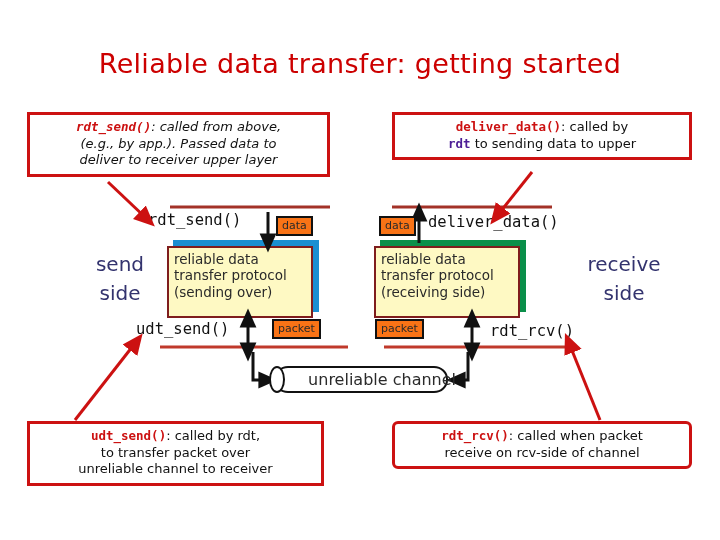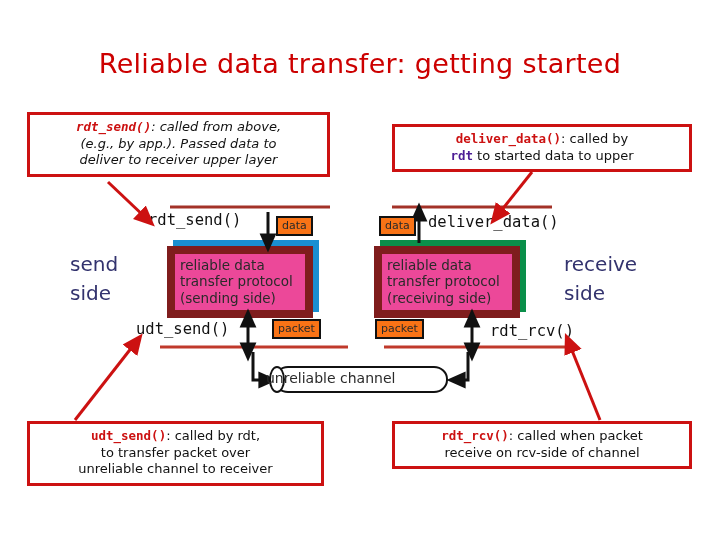--- a/index.html
+++ b/index.html
@@ -58,31 +58,31 @@
     color: #cc1111;
   }
   .callout .codeblack {
     font-family: "DejaVu Sans Mono", monospace;
     font-weight: bold;
     font-size: 12.5px;
     color: #4c1d95;
   }
 
   #callout-rdt-send { left: 27px;  top: 112px; width: 303px; font-style: italic; }
-  #callout-deliver  { left: 392px; top: 112px; width: 300px; margin-top: 12px; }
+  #callout-deliver  { left: 392px; top: 112px; width: 300px; }
   #callout-udt-send { left: 27px;  top: 421px; width: 297px; }
-  #callout-rdt-rcv  { left: 392px; top: 421px; width: 300px; }
+  #callout-rdt-rcv  { left: 392px; top: 421px; width: 300px; border-radius: 6px; }
 
   
   .sidelabel {
     position: absolute;
     color: #33336e;
     font-family: "DejaVu Sans", sans-serif;
     font-size: 20px;
-    text-align: left;
+    text-align: center;
     line-height: 1.45;
     z-index: 4;
   }
   #label-send-side    { left: 70px;  top: 250px; width: 100px; }
   #label-receive-side { left: 564px; top: 250px; width: 120px; }
 
   
   .protoshadow {
     position: absolute;
     z-index: 2;
@@ -93,22 +93,22 @@
     top: -6px;
     width: 146px;
     height: 72px;
   }
   .protoshadow .face {
     position: absolute;
     left: 0;
     top: 0;
     width: 146px;
     height: 72px;
-    background: #ec4899;
-    border: 8px solid #7f1d1d;
+    background: #fef9c3;
+    border: 2px solid #7f1d1d;
     padding: 3px 4px 0 5px;
   }
   .protoshadow .face span {
     display: block;
     font-family: "DejaVu Sans", sans-serif;
     font-size: 13.5px;
     color: #2a2a2a;
     line-height: 1.22;
     white-space: nowrap;
   }
@@ -170,23 +170,23 @@
     left: 3px; top: 0;
     width: 16px; height: 27px;
     border: 2px solid #111111;
     border-radius: 50%;
     background: #ffffff;
   }
   #channel .chlabel {
     position: absolute;
     left: 0; top: 4px;
     width: 190px;
-    text-align: left;
-    font-family: "DejaVu Sans", sans-serif;
-    font-size: 14px;
+    text-align: right;
+    font-family: "DejaVu Sans", sans-serif;
+    font-size: 16px;
     color: #2a2a2a;
     white-space: nowrap;
   }
 
   
   #overlay {
     position: absolute;
     left: 0; top: 0;
     width: 720px; height: 540px;
     z-index: 3;
@@ -238,21 +238,21 @@
 
       <polyline points="468,352 468,380 456,380" fill="none" stroke="#111111" stroke-width="3" marker-end="url(#blkArrow)"></polyline>
     </g>
   </svg>
 
   <div class="protoshadow" id="proto-sending">
     <div class="shadow" style="background:#1a8fd1;"></div>
     <div class="face">
       <span>reliable data</span>
       <span>transfer protocol</span>
-      <span>(sending side)</span>
+      <span>(sending over)</span>
     </div>
   </div>
 
   <div class="protoshadow" id="proto-receiving">
     <div class="shadow" style="background:#0a8f4a;"></div>
     <div class="face">
       <span>reliable data</span>
       <span>transfer protocol</span>
       <span>(receiving side)</span>
     </div>
@@ -284,21 +284,21 @@
   </div>
 
   <div class="callout" id="callout-rdt-send">
     <span class="ln"><span class="code">rdt_send()</span><span>: called from above,</span></span>
     <span class="ln">(e.g., by app.). Passed data to</span>
     <span class="ln">deliver to receiver upper layer</span>
   </div>
 
   <div class="callout" id="callout-deliver">
     <span class="ln"><span class="code">deliver_data()</span><span>: called by</span></span>
-    <span class="ln"><span class="codeblack">rdt</span><span> to started data to upper</span></span>
+    <span class="ln"><span class="codeblack">rdt</span><span> to sending data to upper</span></span>
   </div>
 
   <div class="callout" id="callout-udt-send">
     <span class="ln"><span class="code">udt_send()</span><span>: called by rdt,</span></span>
     <span class="ln">to transfer packet over</span>
     <span class="ln">unreliable channel to receiver</span>
   </div>
 
   <div class="callout" id="callout-rdt-rcv">
     <span class="ln"><span class="code">rdt_rcv()</span><span>: called when packet</span></span>

